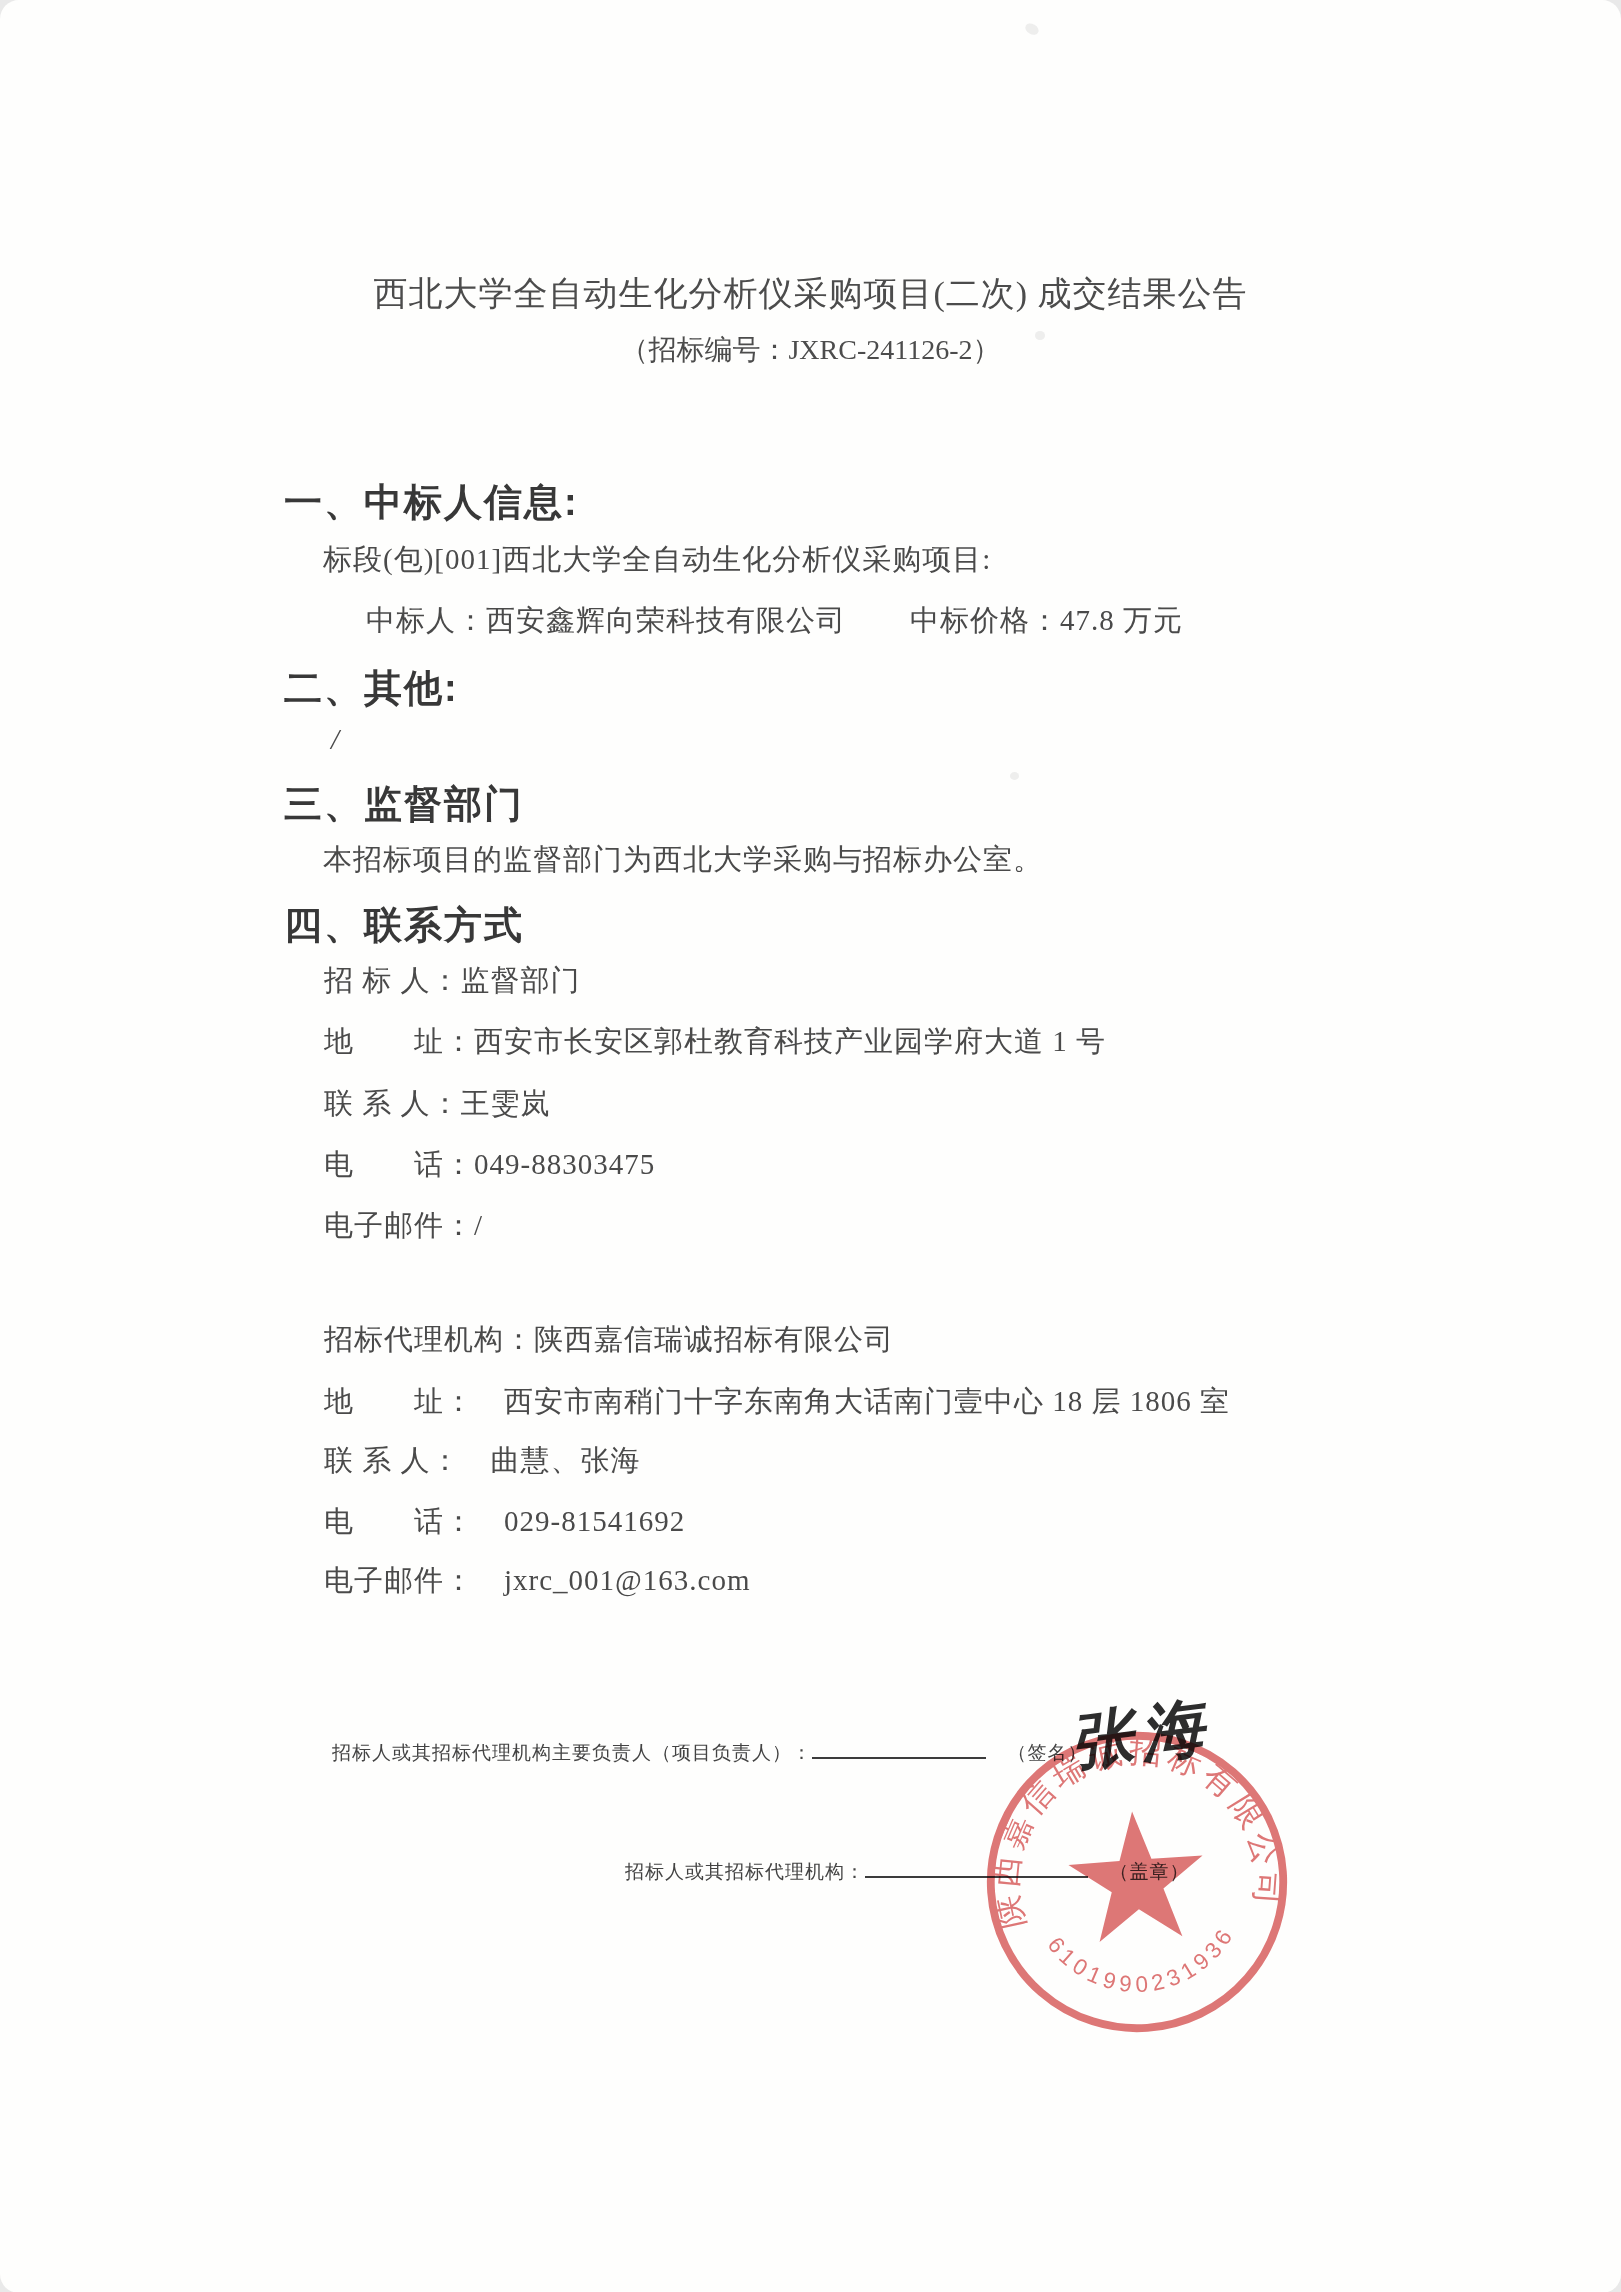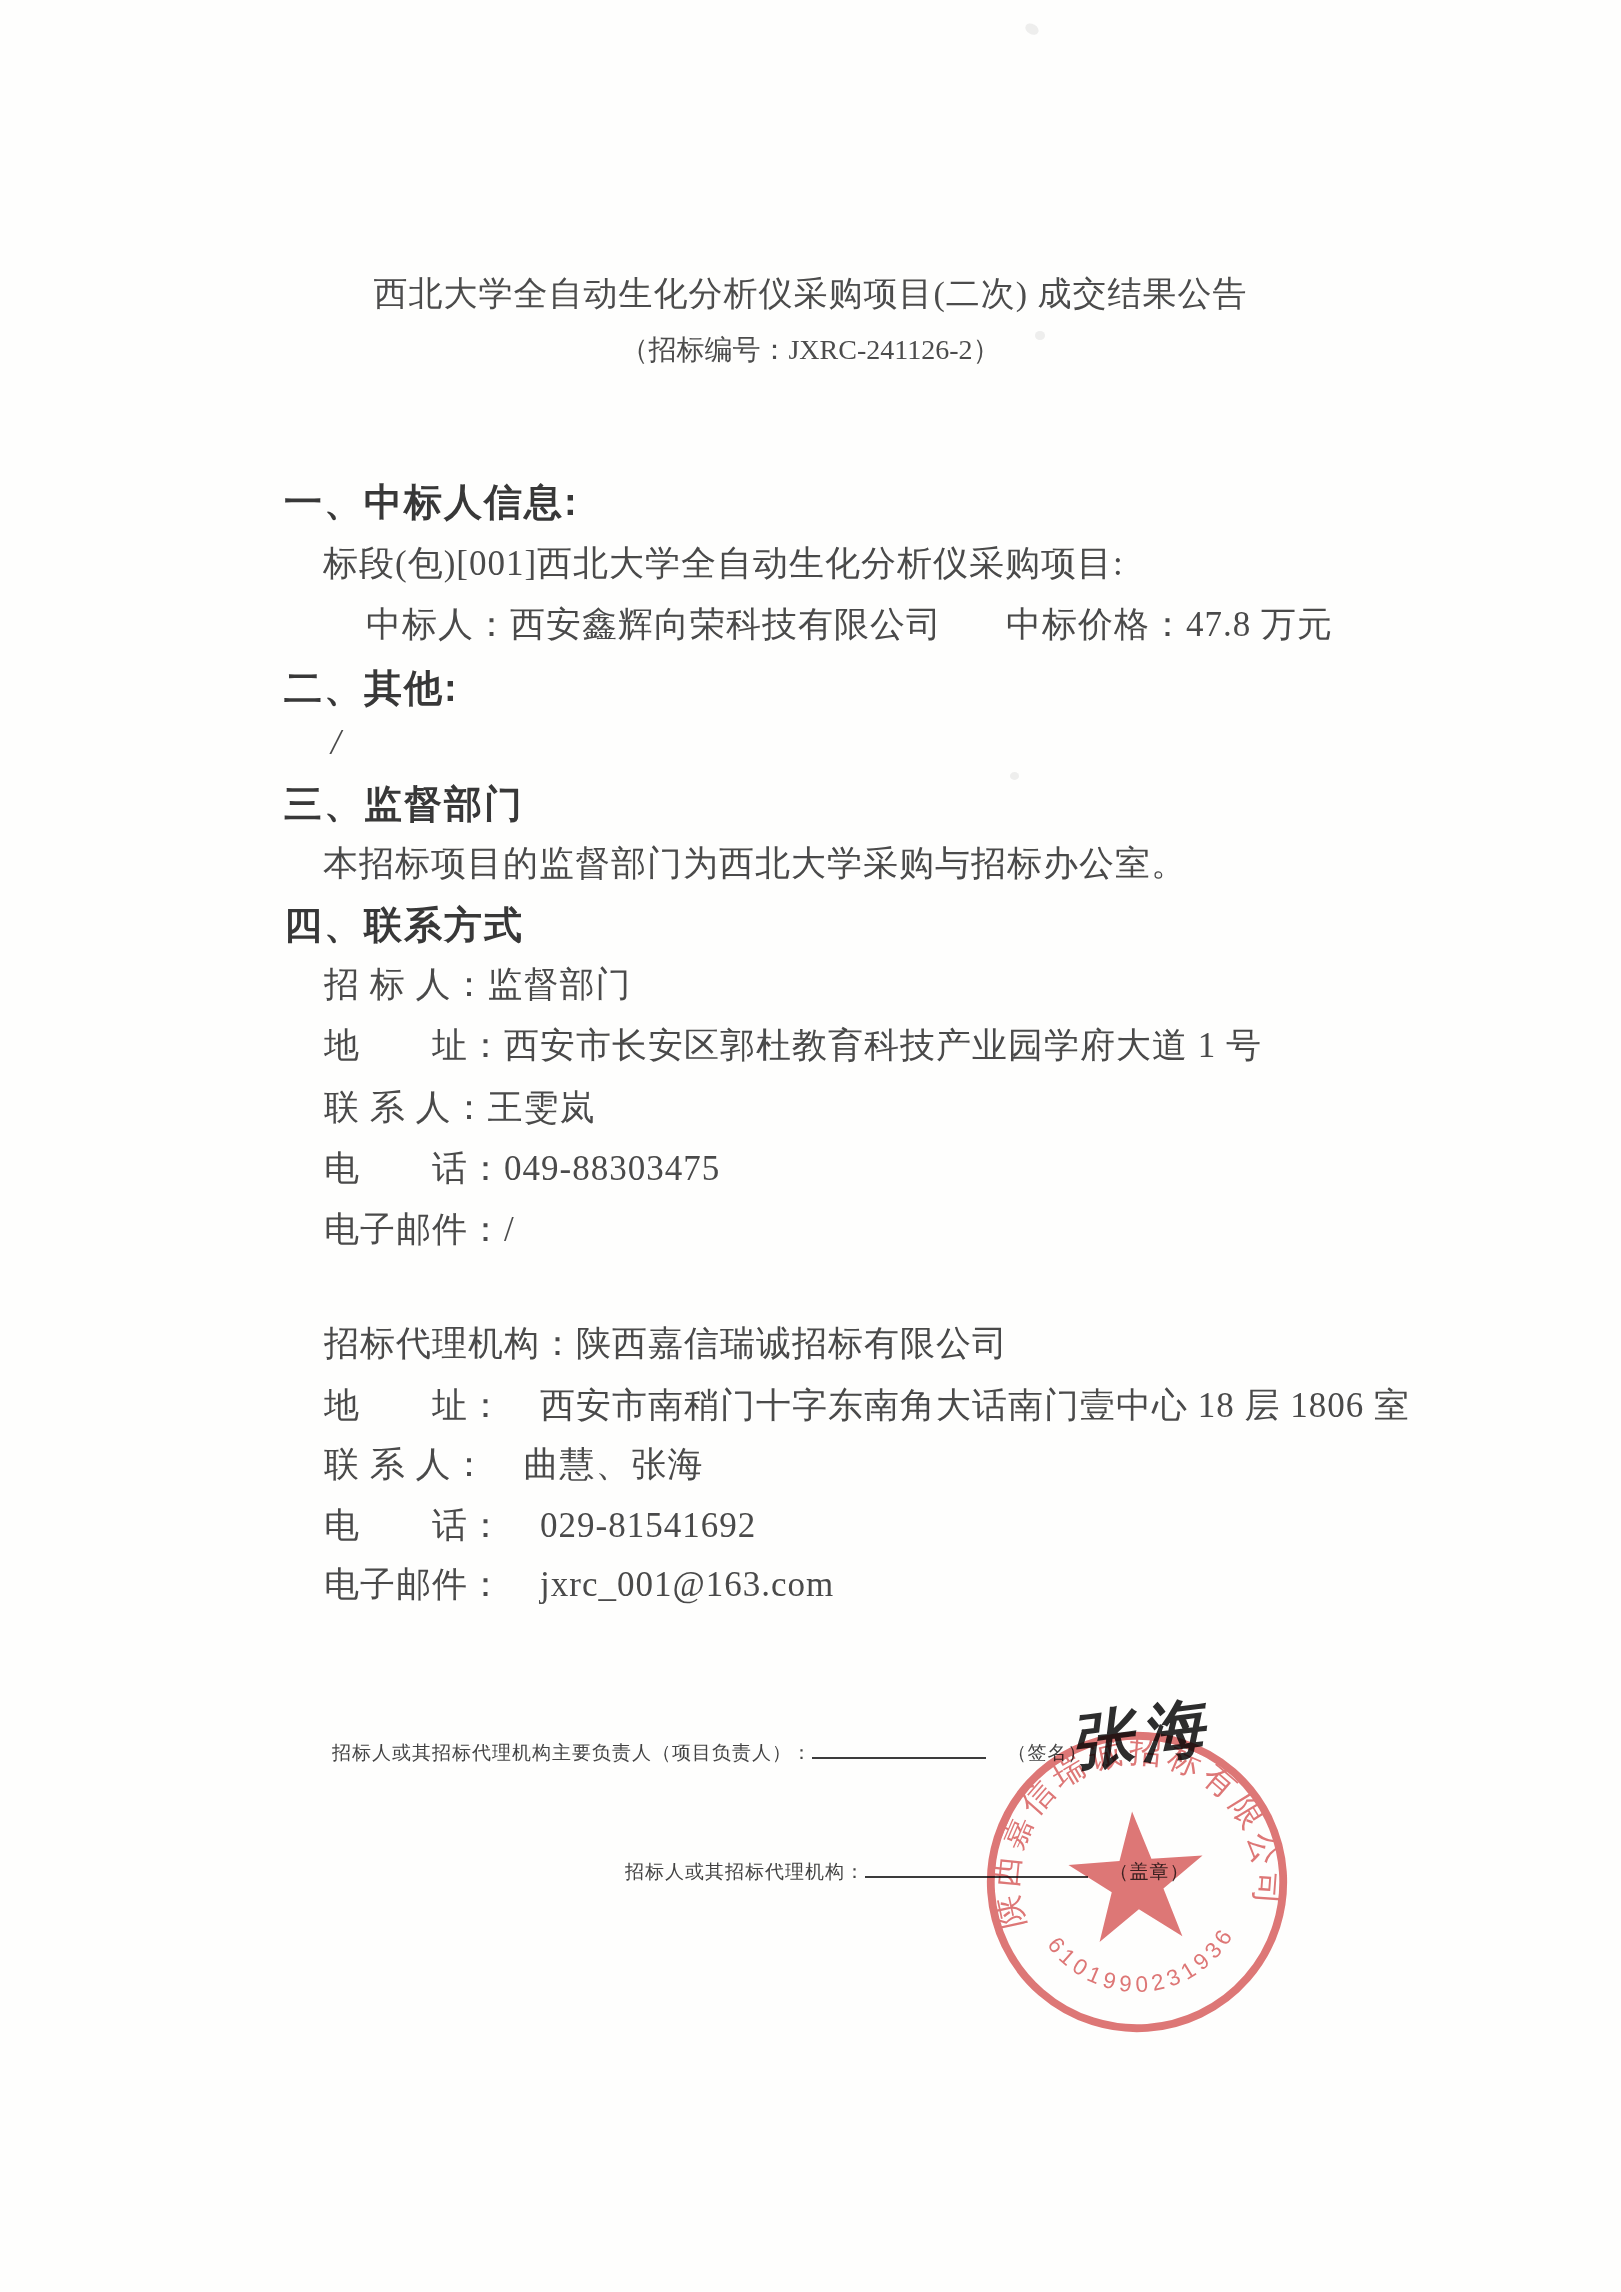--- a/index.html
+++ b/index.html
@@ -4,20 +4,21 @@
 <style>
   html,body{margin:0;padding:0;background:#e9e9e9;}
   .page{
     position:relative;
     width:1621px;height:2293px;
     margin:0 auto;
     background:#fefefd;
     overflow:hidden;
     font-family:"Liberation Serif","DejaVu Serif",serif;
     color:#454545;
+    border-radius:19px;
   }
   .abs{position:absolute;white-space:nowrap;}
   .title{
     left:0;right:0;top:271px;
     text-align:center;
     font-size:34px;letter-spacing:1px;
     color:#4c4c4c;
   }
   .subtitle{
     left:0;right:0;top:331px;
@@ -28,21 +29,21 @@
   .heading{
     left:284px;
     font-family:"Liberation Sans","DejaVu Sans",sans-serif;
     font-weight:bold;
     font-size:38px;
     color:#383838;
     letter-spacing:2px;
     text-align:right;
   }
   .body-line{
-    font-size:35px;
+    font-size:29px;
     color:#4a4a4a;
     letter-spacing:1px;
   }
   .field-label{color:#4a4a4a;}
   .field-value{color:#4a4a4a;}
   .price-group{margin-left:64px;}
   .sigline{
     font-size:19px;color:#434343;letter-spacing:1px;
   }
   .uline{

